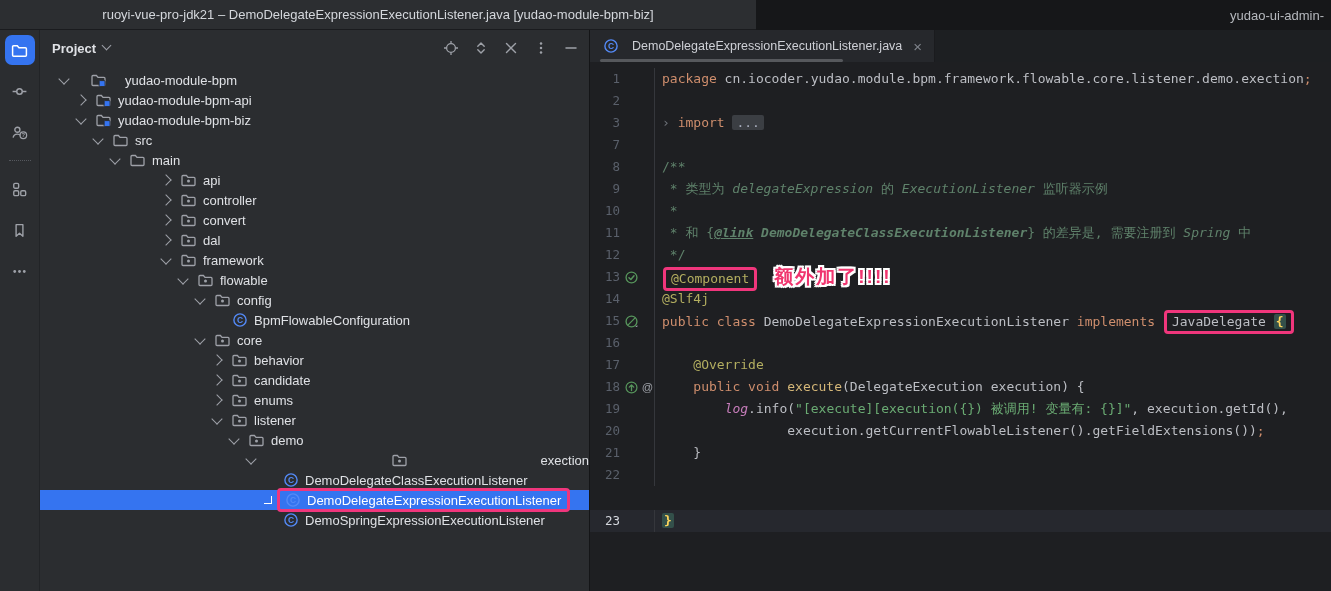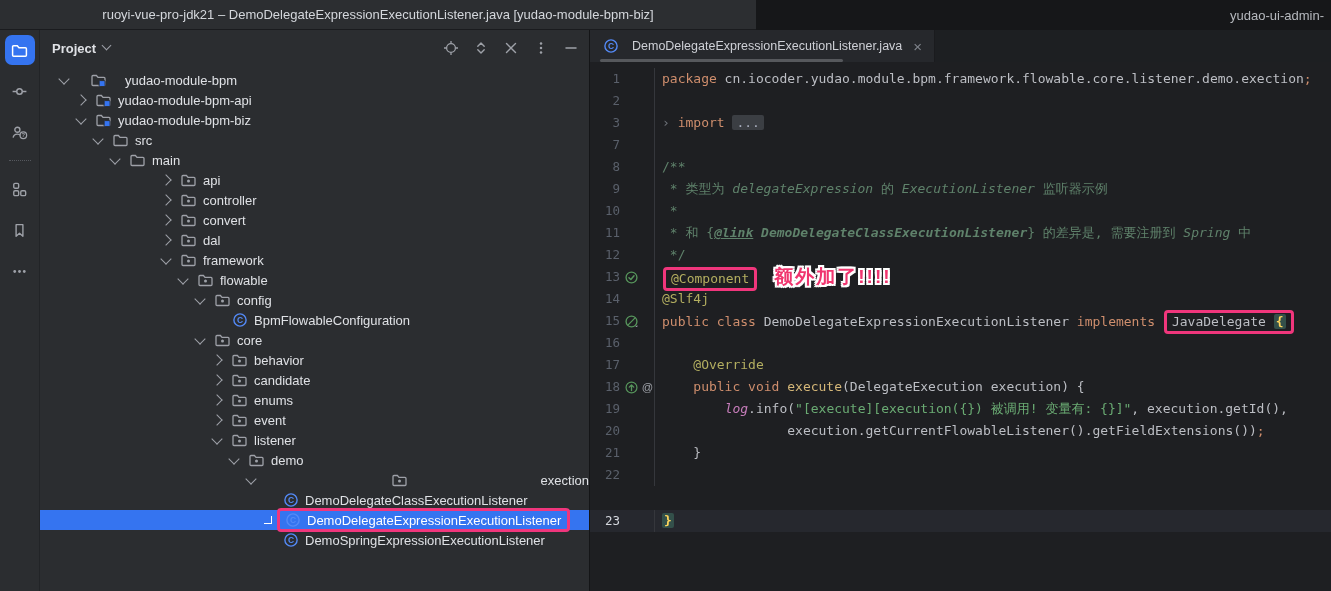--- a/index.html
+++ b/index.html
@@ -325,30 +325,20 @@
         </div>
         <div class="tree-row" style="padding-left: 173px;">
           <span class="chv right"></span>
           <span class="ticon">
             <svg width="17" height="16" viewBox="0 0 16 16">
               <path d="M1.5 4.5c0-.6.4-1 1-1h3.4l1.6 1.9h6c.6 0 1 .4 1 1v6.1c0 .6-.4 1-1 1h-11c-.6 0-1-.4-1-1V4.5z" fill="none" stroke="#9EA1A8" stroke-width="1.3"></path>
               <circle cx="8" cy="9" r="1.5" fill="#9EA1A8"></circle>
             </svg>
           </span>
           <span>enums</span>
-        </div>
-        <div class="tree-row" style="padding-left: 173px;">
-          <span class="chv right"></span>
-          <span class="ticon">
-            <svg width="17" height="16" viewBox="0 0 16 16">
-              <path d="M1.5 4.5c0-.6.4-1 1-1h3.4l1.6 1.9h6c.6 0 1 .4 1 1v6.1c0 .6-.4 1-1 1h-11c-.6 0-1-.4-1-1V4.5z" fill="none" stroke="#9EA1A8" stroke-width="1.3"></path>
-              <circle cx="8" cy="9" r="1.5" fill="#9EA1A8"></circle>
-            </svg>
-          </span>
-          <span>event</span>
         </div>
         <div class="tree-row" style="padding-left: 173px;">
           <span class="chv down"></span>
           <span class="ticon">
             <svg width="17" height="16" viewBox="0 0 16 16">
               <path d="M1.5 4.5c0-.6.4-1 1-1h3.4l1.6 1.9h6c.6 0 1 .4 1 1v6.1c0 .6-.4 1-1 1h-11c-.6 0-1-.4-1-1V4.5z" fill="none" stroke="#9EA1A8" stroke-width="1.3"></path>
               <circle cx="8" cy="9" r="1.5" fill="#9EA1A8"></circle>
             </svg>
           </span>
           <span>listener</span>

